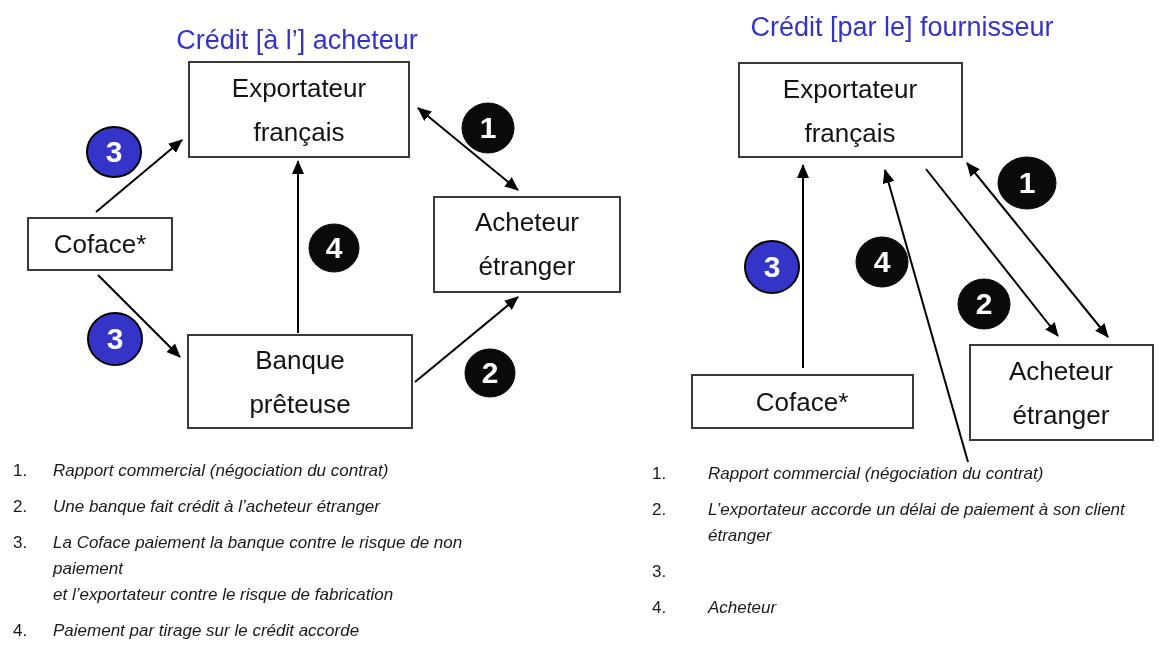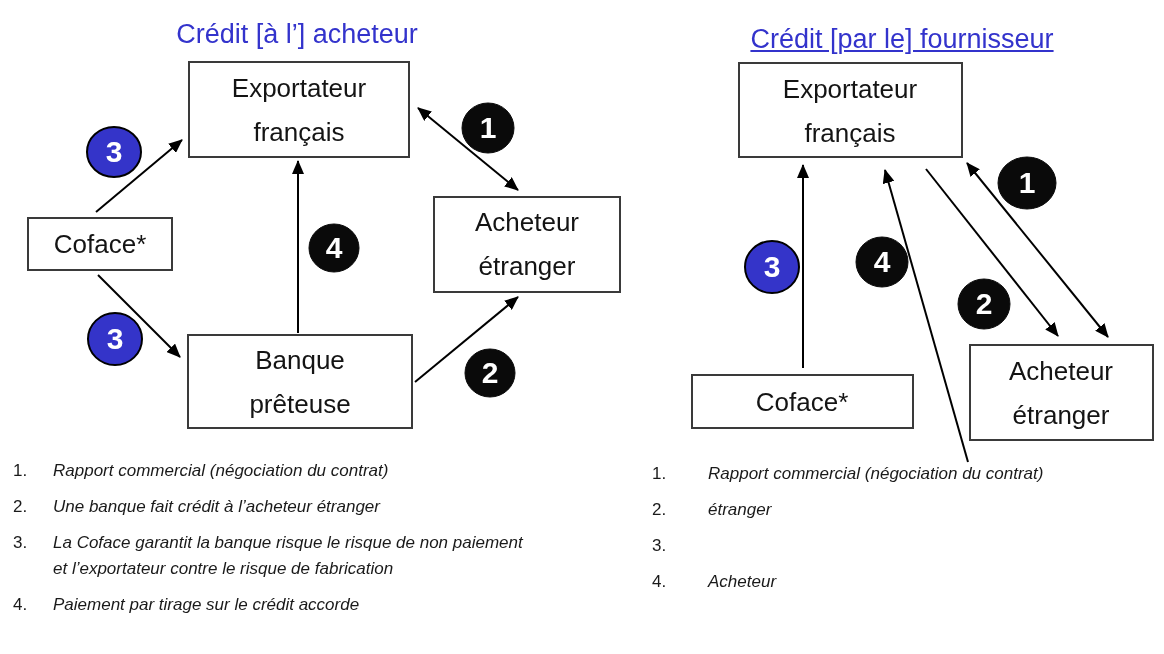--- a/index.html
+++ b/index.html
@@ -25,22 +25,22 @@
   .legend-right .legend-num{width:56px;}
   .legend-text{flex:1 1 auto;font-style:italic;}
   .legend-left{left:13px;top:458px;width:520px;}
   .legend-right{left:652px;top:461px;width:505px;}
 </style>
 </head>
 <body>
 
 <div class="canvas">
 
-  <div class="diagram-title" style="left:297px;top:19px;">Crédit [à l’] acheteur</div>
-  <div class="diagram-title" style="left:902px;top:24px;text-decoration:underline;">Crédit [par le] fournisseur</div>
+  <div class="diagram-title" style="left:297px;top:25px;">Crédit [à l’] acheteur</div>
+  <div class="diagram-title" style="left:902px;top:12px;">Crédit [par le] fournisseur</div>
 
   <svg width="640" height="455" viewBox="0 0 640 455" style="left:0;">
     <defs>
       <marker id="ah-l" viewBox="0 0 7 6" refX="6.5" refY="3" markerWidth="7" markerHeight="6" orient="auto-start-reverse">
         <path d="M0,0 L7,3 L0,6 z" fill="#000"></path>
       </marker>
     </defs>
 
     <line class="arrow" x1="418" y1="108" x2="518" y2="190" marker-start="url(#ah-l)" marker-end="url(#ah-l)"></line>
     <line class="arrow" x1="415" y1="382" x2="518" y2="297" marker-end="url(#ah-l)"></line>
@@ -144,21 +144,21 @@
     </div>
     <div class="legend-item">
       <span class="legend-num">2.</span>
       <span class="legend-text">
         <div>Une banque fait crédit à l’acheteur étranger</div>
       </span>
     </div>
     <div class="legend-item">
       <span class="legend-num">3.</span>
       <span class="legend-text">
-        <div>La Coface garantit la banque risque le risque de non paiement</div>
+        <div>La Coface paiement la banque contre le risque de non paiement</div>
         <div>et l’exportateur contre le risque de fabrication</div>
       </span>
     </div>
     <div class="legend-item">
       <span class="legend-num">4.</span>
       <span class="legend-text">
         <div>Paiement par tirage sur le crédit accorde</div>
       </span>
     </div>
   </div>
@@ -166,20 +166,21 @@
   <div class="legend legend-right">
     <div class="legend-item">
       <span class="legend-num">1.</span>
       <span class="legend-text">
         <div>Rapport commercial (négociation du contrat)</div>
       </span>
     </div>
     <div class="legend-item">
       <span class="legend-num">2.</span>
       <span class="legend-text">
+        <div>L’exportateur accorde un délai de paiement à son client</div>
         <div>étranger</div>
       </span>
     </div>
     <div class="legend-item">
       <span class="legend-num">3.</span>
     </div>
     <div class="legend-item">
       <span class="legend-num">4.</span>
       <span class="legend-text">
         <div>Acheteur</div>

